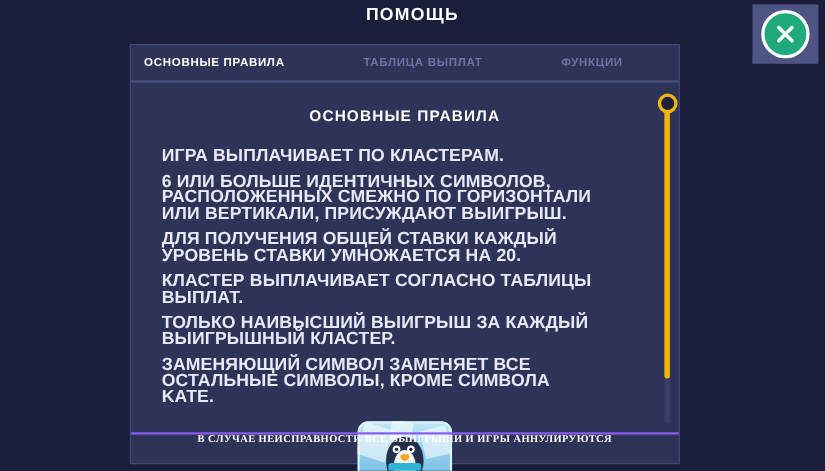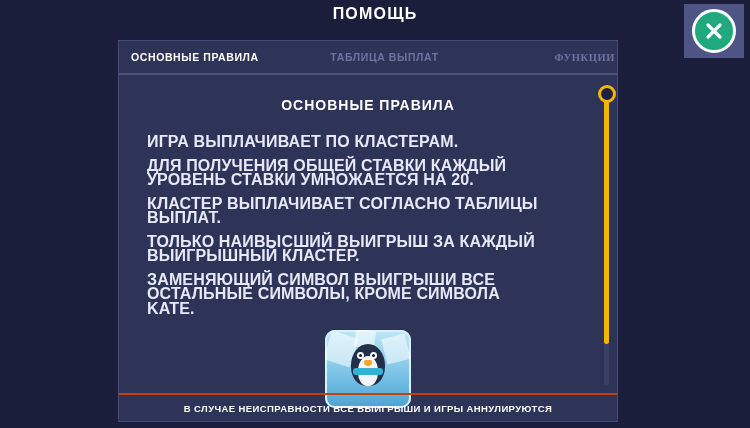--- a/index.html
+++ b/index.html
@@ -85,21 +85,21 @@
     text-align: center;
     font-size: 10.5px;
     font-weight: bold;
     letter-spacing: 0.6px;
     color: #6e74a0;
     cursor: pointer;
     user-select: none;
   }
   .tab.active { color: #ffffff; }
   .tab:first-child { text-align: left; padding-left: 12px; flex: 1.15; }
-  .tab:last-child { text-align: right; padding-right: 2px; font-family: Liberation Serif, serif; }
+  .tab:last-child { text-align: center; padding-right: 2px; }
 
   
   .content {
     position: absolute;
     left: 0;
     top: 36px;
     width: 100%;
     height: 356px;
     box-sizing: border-box;
   }
@@ -222,25 +222,25 @@
     box-sizing: border-box;
   }
 
   
   .footer {
     position: absolute;
     left: 0;
     bottom: 0;
     width: 100%;
     height: 28px;
-    border-top: 2px solid #c2410c;
-    box-sizing: border-box;
-    display: flex;
-    align-items: center;
+    border-top: 2px solid #8b5cf6;
+    box-sizing: border-box;
+    display: flex;
     justify-content: center;
+    font-family: Liberation Serif, serif;
   }
   .footer-text {
     color: #ffffff;
     font-size: 9.5px;
     font-weight: bold;
     letter-spacing: 0.4px;
   }
 </style>
 </head>
 <body>
@@ -264,24 +264,25 @@
       <div class="tab active">ОСНОВНЫЕ ПРАВИЛА</div>
       <div class="tab">ТАБЛИЦА ВЫПЛАТ</div>
       <div class="tab">ФУНКЦИИ</div>
     </div>
 
     <div class="content">
       <div class="section-title">ОСНОВНЫЕ ПРАВИЛА</div>
 
       <div class="rules">
         <div class="rule">ИГРА ВЫПЛАЧИВАЕТ ПО КЛАСТЕРАМ.</div>
+        <div class="rule">6 ИЛИ БОЛЬШЕ ИДЕНТИЧНЫХ СИМВОЛОВ, РАСПОЛОЖЕННЫХ СМЕЖНО ПО ГОРИЗОНТАЛИ ИЛИ ВЕРТИКАЛИ, ПРИСУЖДАЮТ ВЫИГРЫШ.</div>
         <div class="rule">ДЛЯ ПОЛУЧЕНИЯ ОБЩЕЙ СТАВКИ КАЖДЫЙ УРОВЕНЬ СТАВКИ УМНОЖАЕТСЯ НА 20.</div>
         <div class="rule">КЛАСТЕР ВЫПЛАЧИВАЕТ СОГЛАСНО ТАБЛИЦЫ ВЫПЛАТ.</div>
         <div class="rule">ТОЛЬКО НАИВЫСШИЙ ВЫИГРЫШ ЗА КАЖДЫЙ ВЫИГРЫШНЫЙ КЛАСТЕР.</div>
-        <div class="rule">ЗАМЕНЯЮЩИЙ СИМВОЛ ВЫИГРЫШИ ВСЕ ОСТАЛЬНЫЕ СИМВОЛЫ, КРОМЕ СИМВОЛА KATE.</div>
+        <div class="rule">ЗАМЕНЯЮЩИЙ СИМВОЛ ЗАМЕНЯЕТ ВСЕ ОСТАЛЬНЫЕ СИМВОЛЫ, КРОМЕ СИМВОЛА KATE.</div>
       </div>
 
       <div class="wild-wrap">
         <div class="wild-icon">
           <div class="ice1"></div>
           <div class="ice2"></div>
           <div class="ice3"></div>
           <div class="penguin-body"></div>
           <div class="penguin-belly"></div>
           <div class="penguin-eye-l"></div>

